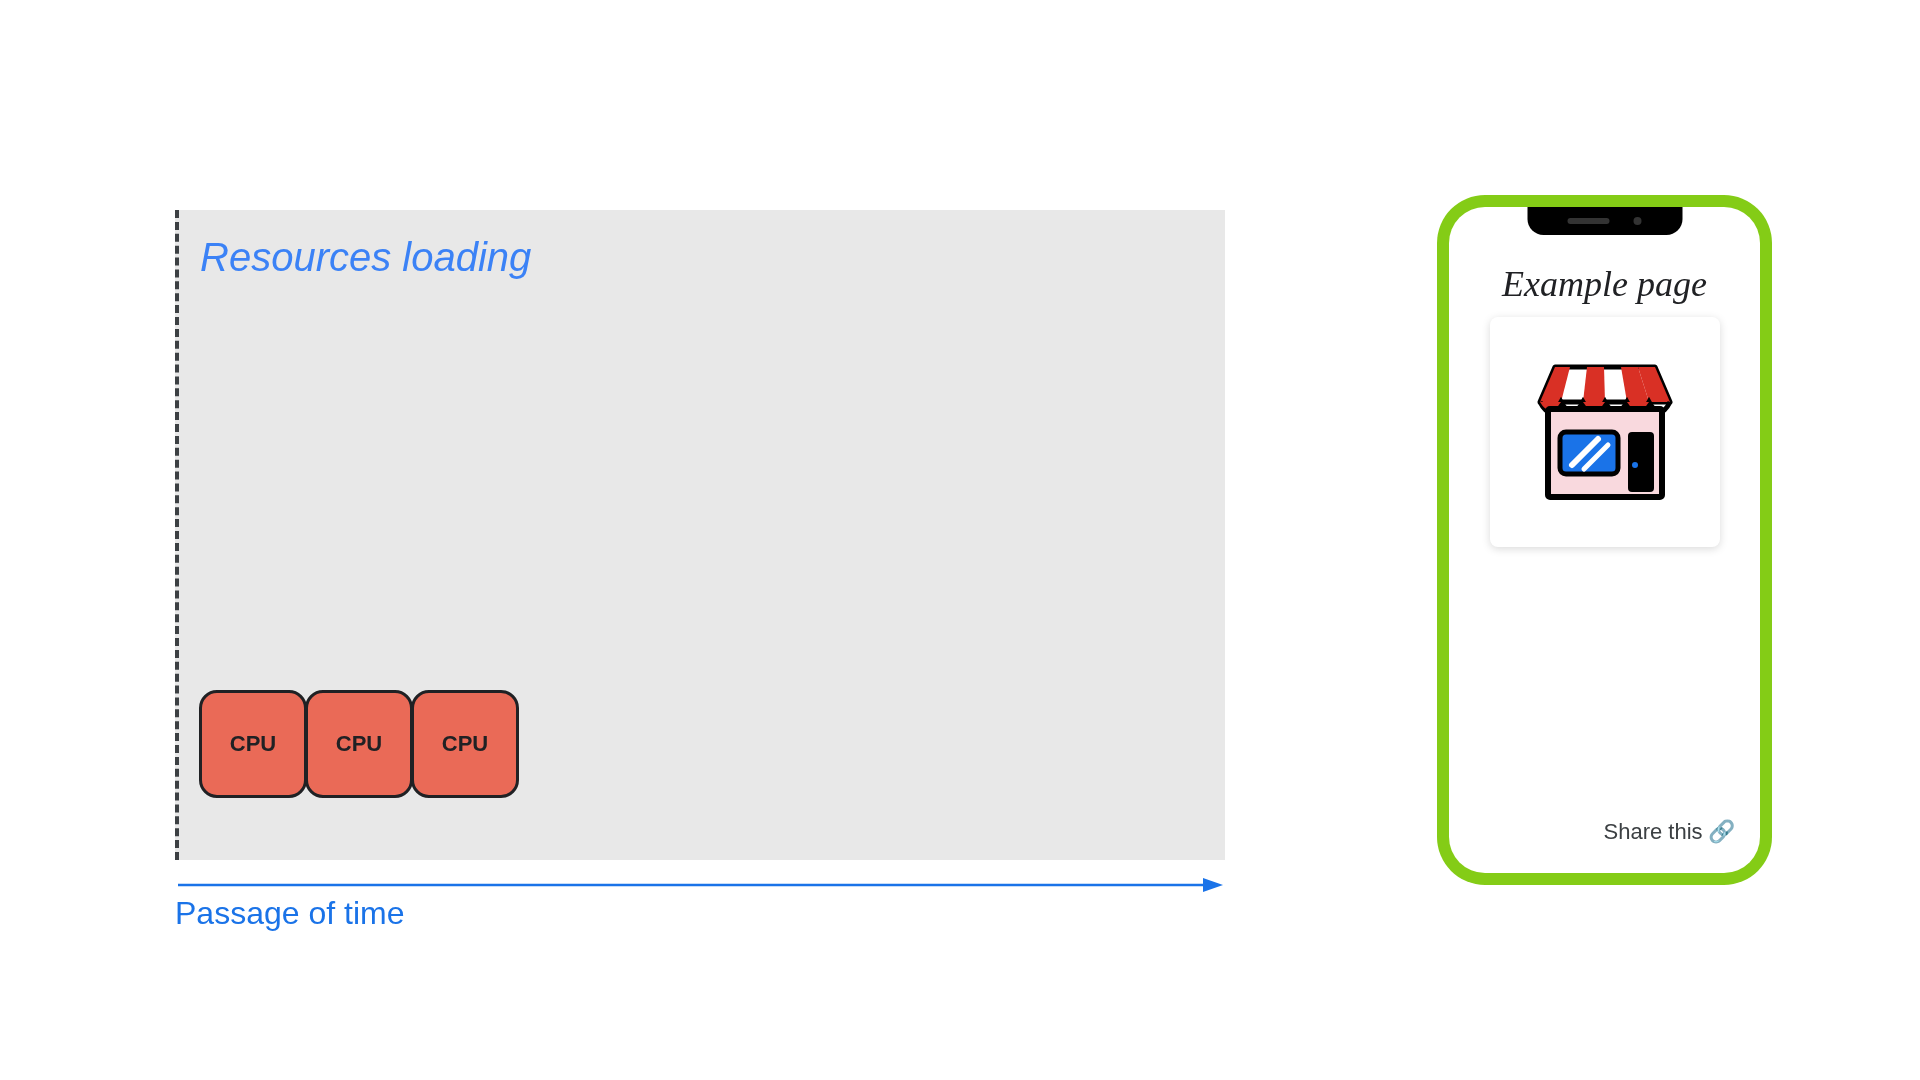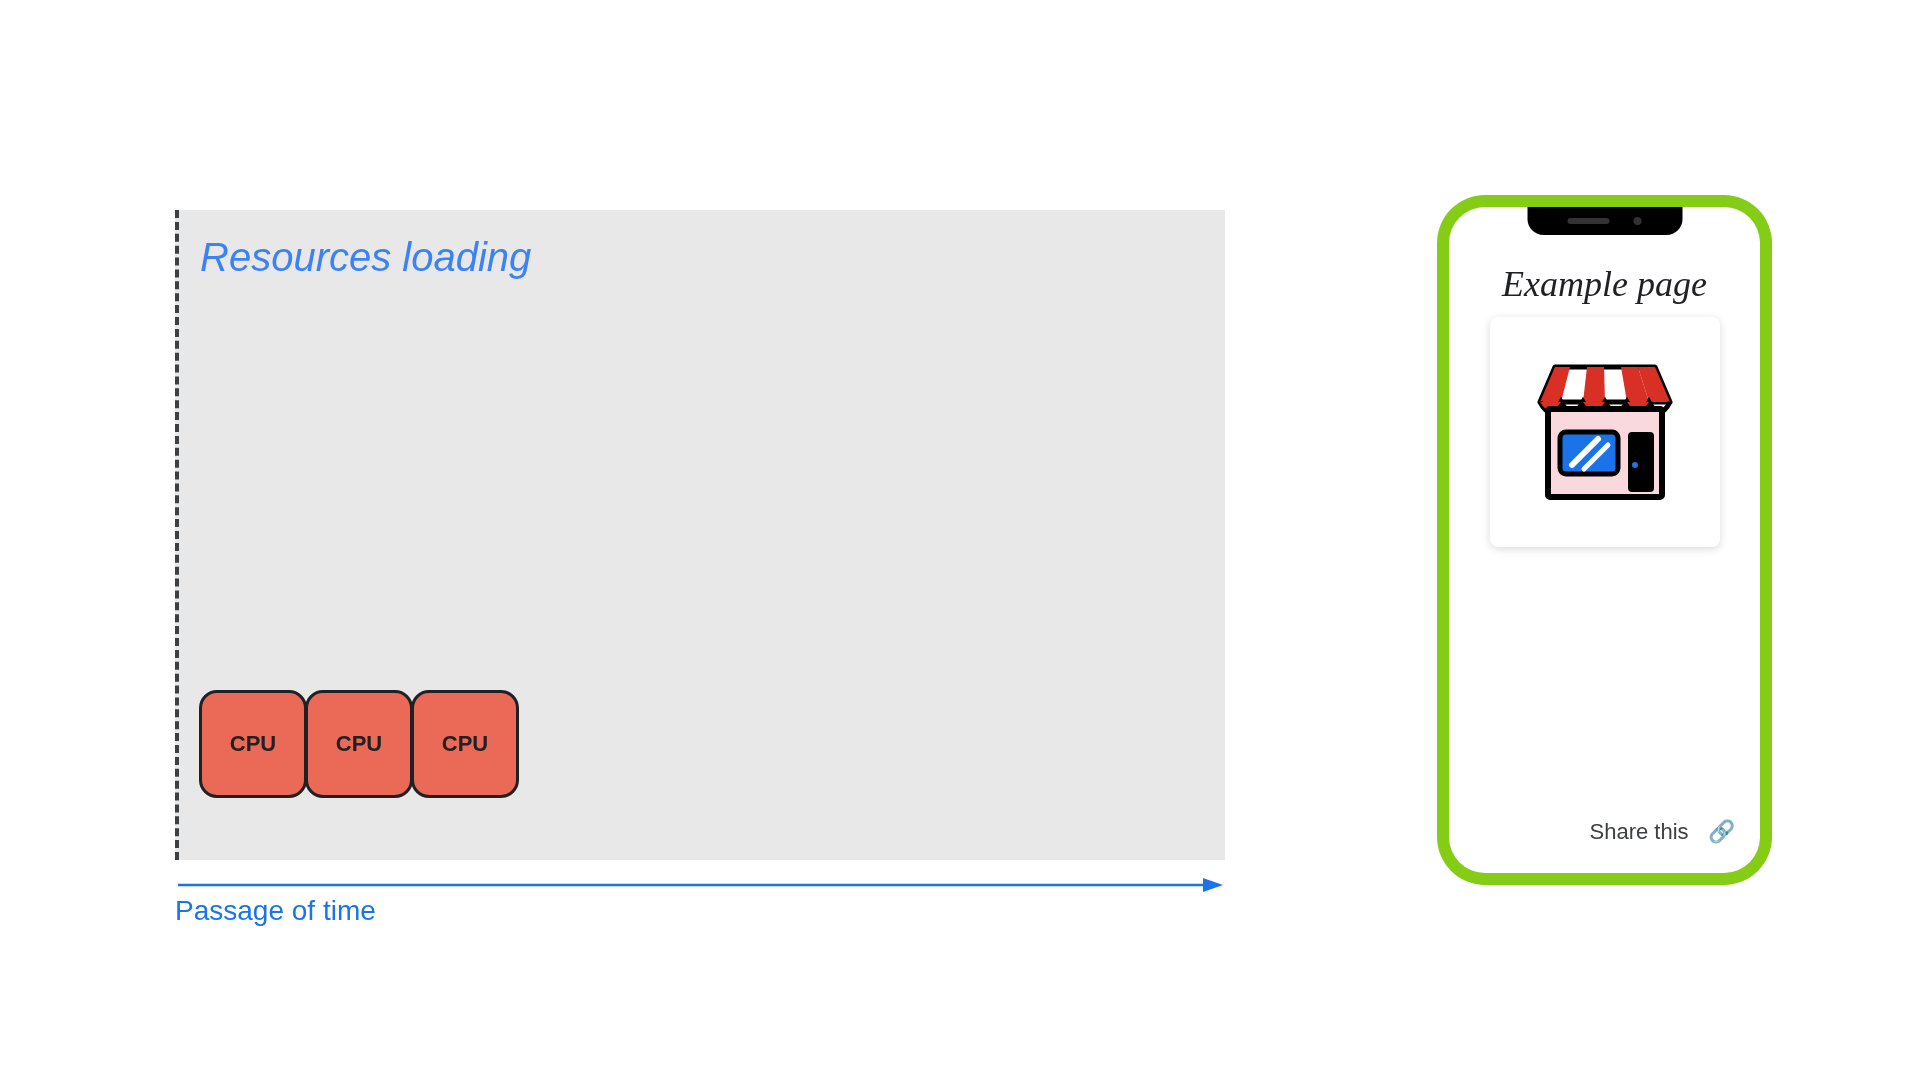--- a/index.html
+++ b/index.html
@@ -63,21 +63,21 @@
       left: 178px;
       top: 875px;
       width: 1045px;
       height: 20px;
     }
     .time-arrow svg { width: 100%; height: 100%; }
     .time-label {
       position: absolute;
       left: 175px;
       top: 895px;
-      font-size: 28px;
+      font-size: 32px;
       color: #1a73e8;
       font-weight: 400;
     }
     
     .phone {
       position: absolute;
       left: 1405px;
       top: 195px;
       width: 335px;
       height: 690px;
@@ -150,21 +150,21 @@
       padding: 0 6px;
     }
     .share {
       position: absolute;
       bottom: 28px;
       right: 24px;
       font-size: 22px;
       color: #3c4043;
       display: flex;
       align-items: center;
-      gap: 20px;
+      gap: 6px;
     }
   </style>
 </head>
 <body>
 
 <div class="diagram-area"></div>
 <div class="y-axis-dashed"></div>
 <div class="resources-label">Resources loading</div>
 
 <div class="cpu-row">

